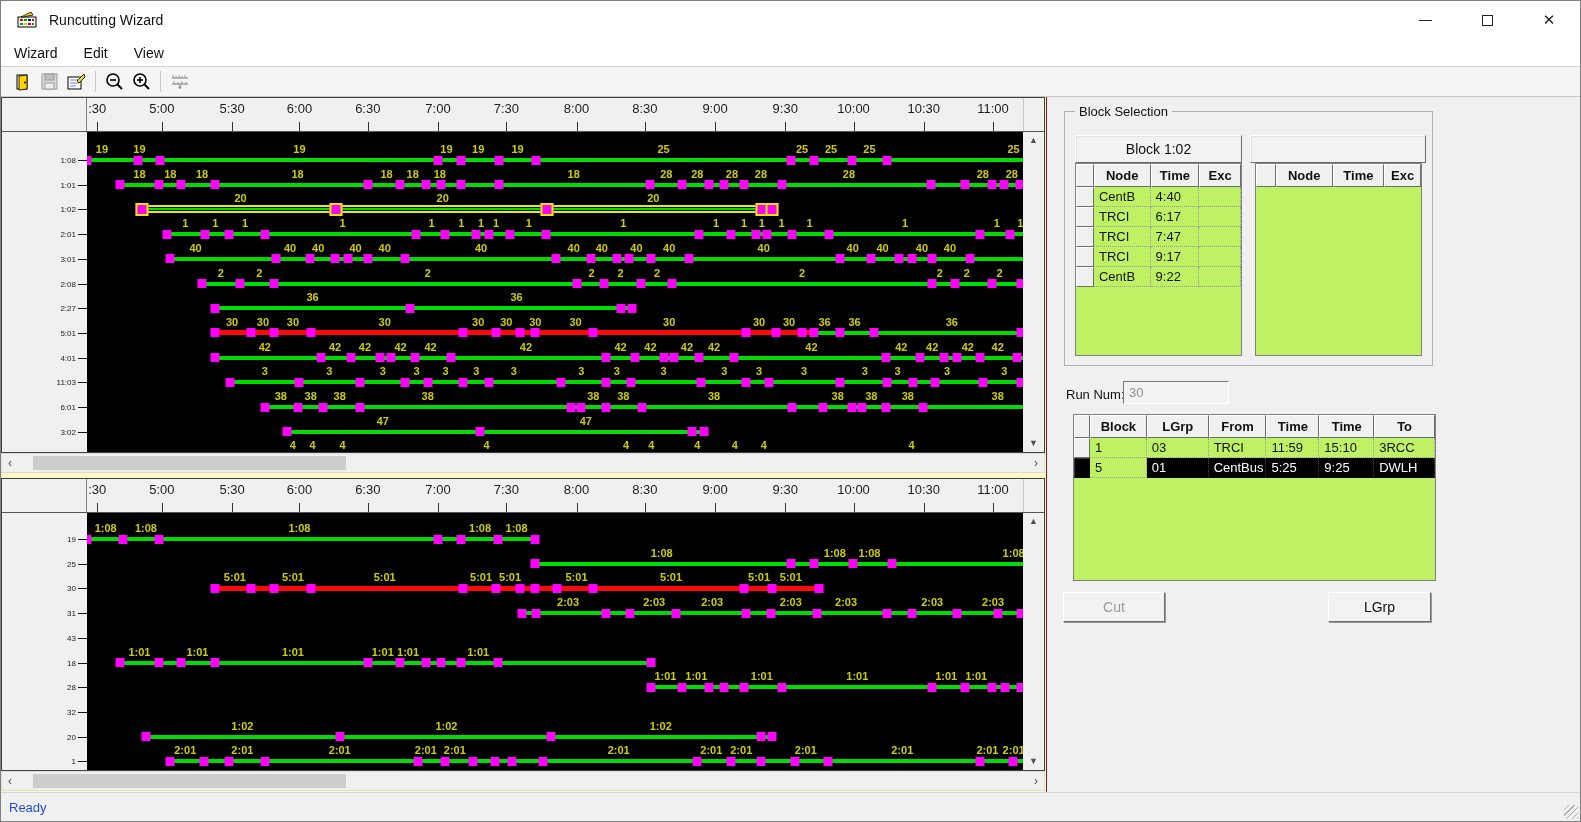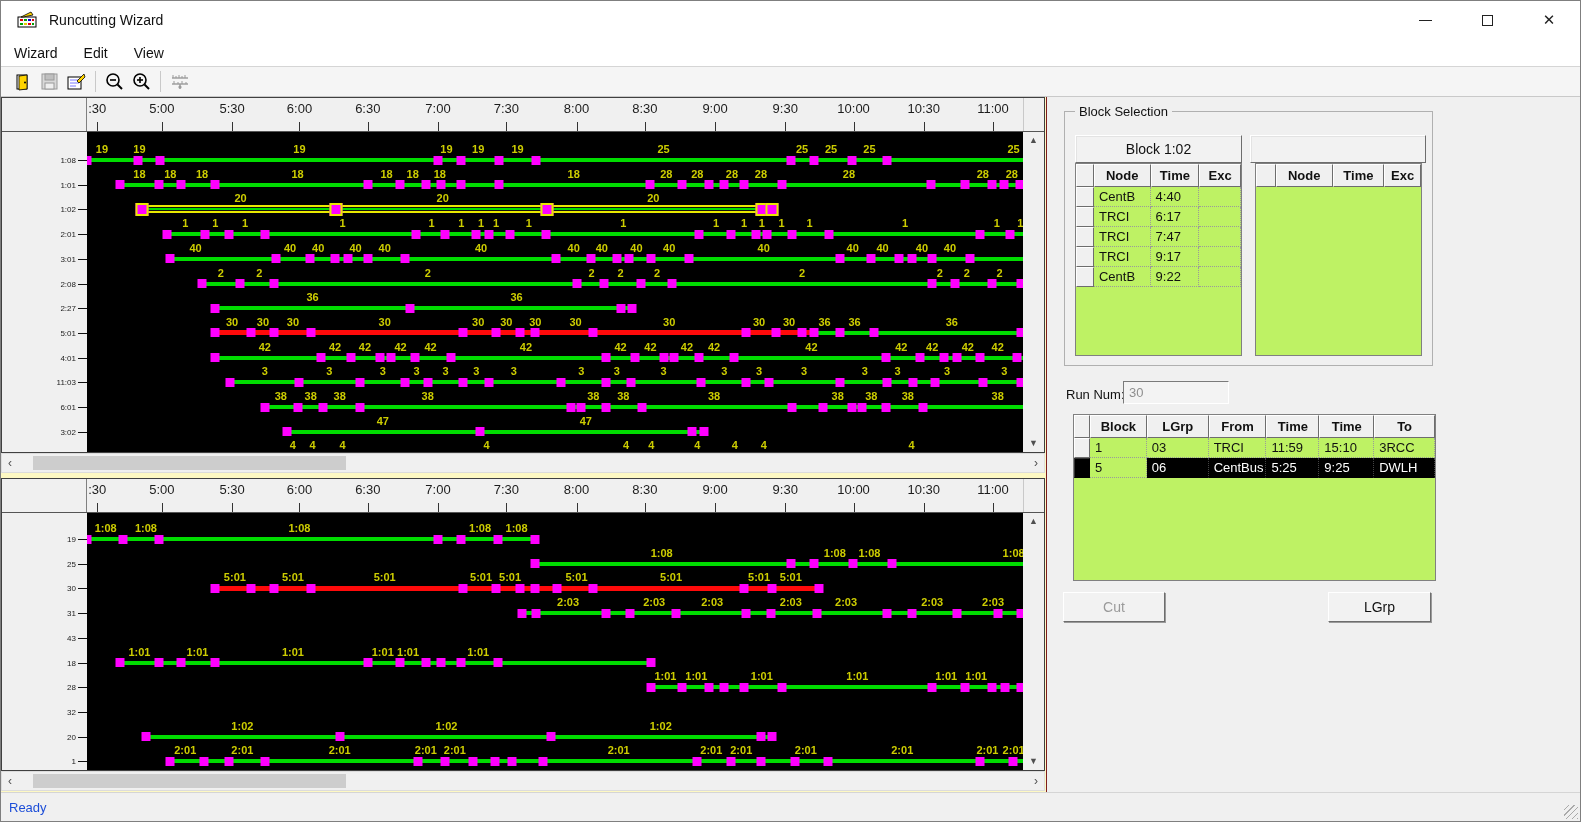--- a/index.html
+++ b/index.html
@@ -867,21 +867,21 @@
             <div class="gcell" style="width: 57px; height: 20px;">1</div>
             <div class="gcell" style="width: 62px; height: 20px;">03</div>
             <div class="gcell" style="width: 58px; height: 20px;">TRCI</div>
             <div class="gcell" style="width: 53px; height: 20px;">11:59</div>
             <div class="gcell" style="width: 55px; height: 20px;">15:10</div>
             <div class="gcell" style="width: 61px; height: 20px;">3RCC</div>
           </div>
           <div class="grid-row">
             <div class="gcell rowhdr inverted" style="width: 16px; height: 20px;">&nbsp;</div>
             <div class="gcell" style="width: 57px; height: 20px;">5</div>
-            <div class="gcell inverted" style="width: 62px; height: 20px;">06</div>
+            <div class="gcell inverted" style="width: 62px; height: 20px;">01</div>
             <div class="gcell inverted" style="width: 58px; height: 20px;">CentBus</div>
             <div class="gcell inverted" style="width: 53px; height: 20px;">5:25</div>
             <div class="gcell inverted" style="width: 55px; height: 20px;">9:25</div>
             <div class="gcell inverted" style="width: 61px; height: 20px;">DWLH</div>
           </div>
         </div>
       <div class="btn disabled" style="left:16px;top:495px;width:102px;">Cut</div>
       <div class="btn enabled" style="left:281px;top:495px;width:103px;">LGrp</div>
     </div>
   </div>

